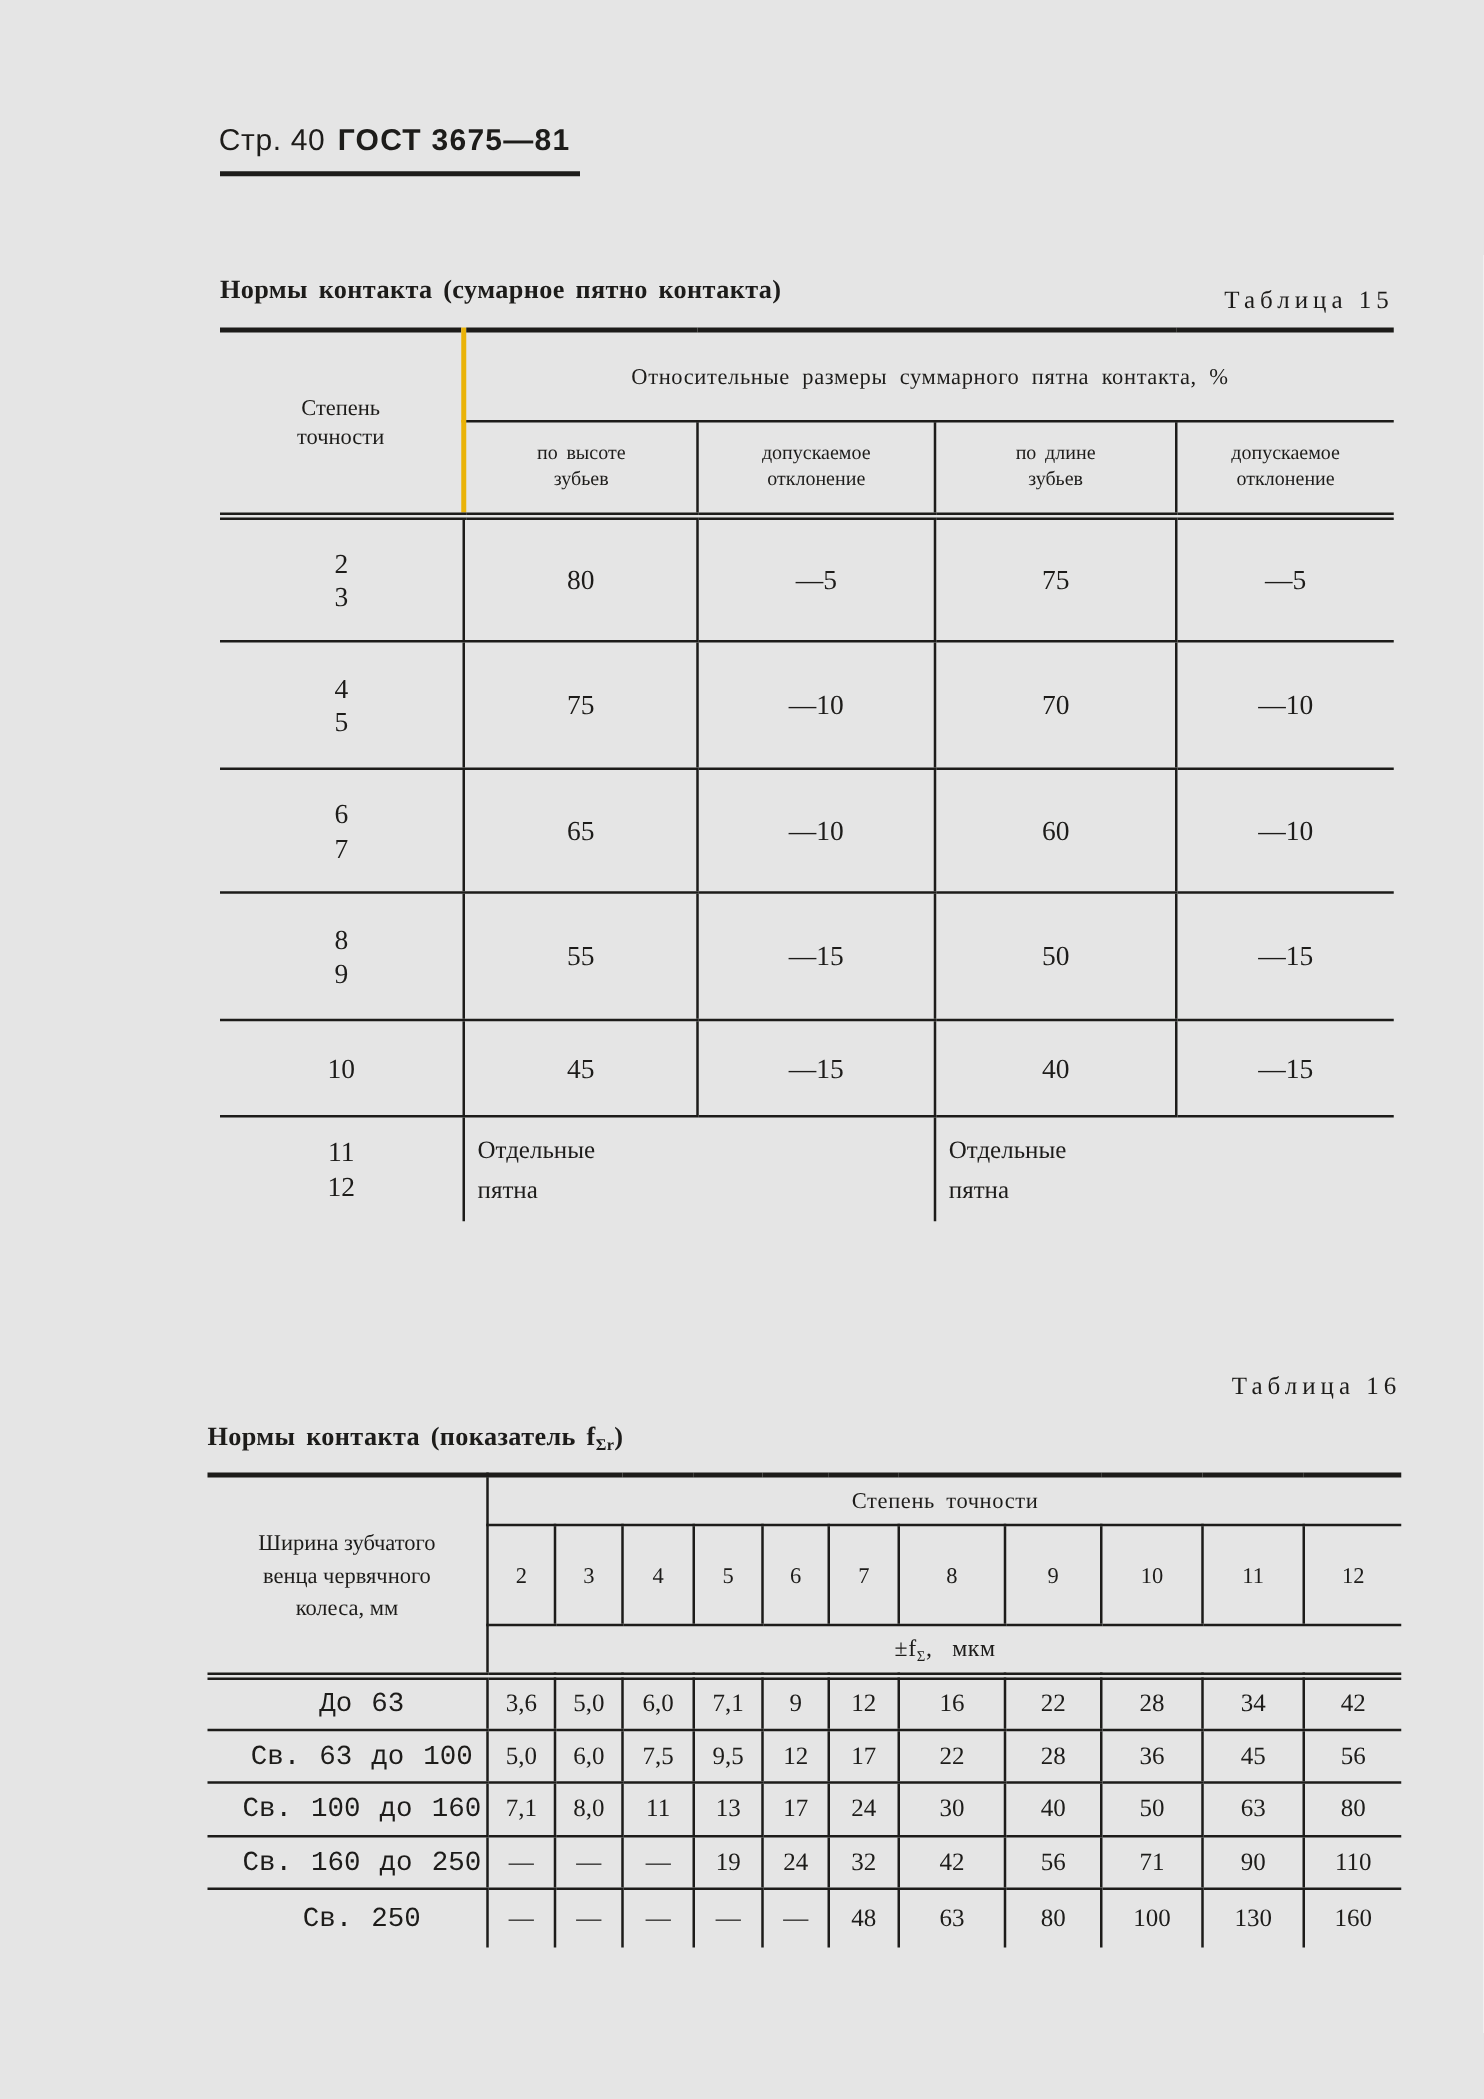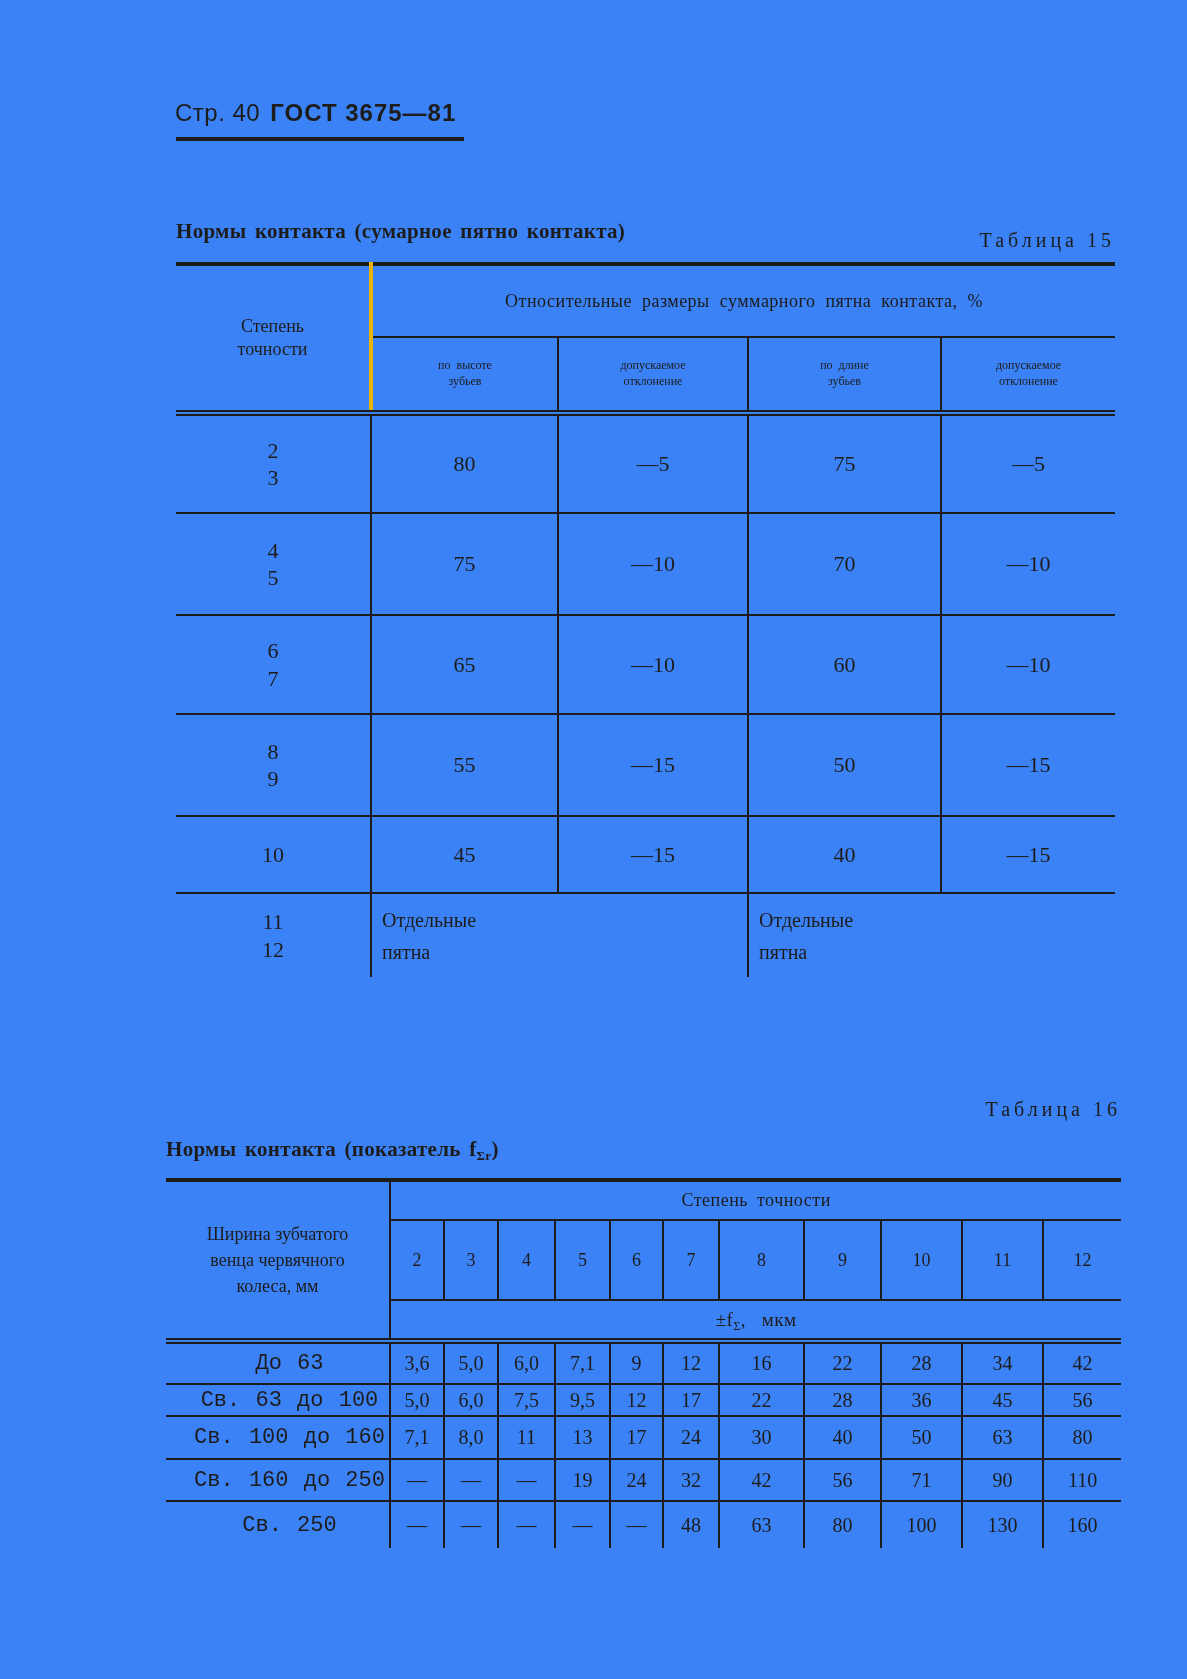--- a/index.html
+++ b/index.html
@@ -1,17 +1,17 @@
 <!DOCTYPE html>
 <html><head>
 <meta charset="utf-8">
 <style>
   html,body { margin:0; padding:0; background:#ffffff; }
   .page {
-    position:relative; width:1187px; height:1679px; background:#3b82f6;
+    position:relative; width:1187px; height:1679px; background:#e5e5e5;
     color:#1d1c1a; font-family:"Liberation Serif", serif; overflow:hidden;
   }
 
   
   .page-header {
     position:absolute; left:175px; top:99px;
     font-family:"Liberation Sans", sans-serif; font-size:24px; letter-spacing:0.5px;
     white-space:nowrap;
   }
   .page-header .doc { font-weight:bold; margin-left:10px; letter-spacing:1px; }
@@ -43,21 +43,21 @@
   .t15 .stub15 {
     border-right:4px solid #eab308; border-bottom:6px double #1d1c1a;
     font-size:18px; line-height:1.3;
   }
   .t15 .group15 {
     height:70px; border-bottom:2px solid #1d1c1a;
     font-size:18px; word-spacing:5px; letter-spacing:0.5px;
   }
   .t15 .sub15 {
     height:72px; border-bottom:6px double #1d1c1a;
-    font-size:12px; line-height:1.3; word-spacing:3px;border-radius:24px;
+    font-size:16px; line-height:1.3; word-spacing:3px;border-radius:24px;
   }
   .t15 .sub15 + .sub15 { border-left:2px solid #1d1c1a; }
   .t15 tbody td { border-bottom:2px solid #1d1c1a; font-size:22px; }
   .t15 tbody td + td { border-left:2px solid #1d1c1a; }
   .t15 tbody tr.open td { border-bottom:none; }
   .t15 .degree { font-size:22px; line-height:1.25; }
   .t15 .merged {
     text-align:left; padding-left:10px; font-size:20px; line-height:1.6; vertical-align:middle;
   }
 
@@ -222,21 +222,21 @@
           <td class="val">6,0</td>
           <td class="val">7,1</td>
           <td class="val">9</td>
           <td class="val">12</td>
           <td class="val">16</td>
           <td class="val">22</td>
           <td class="val">28</td>
           <td class="val">34</td>
           <td class="val">42</td>
         </tr>
-        <tr style="height: 32px; margin-top: 37px;">
+        <tr style="height: 42px; margin-top: 37px;">
           <td class="rowlabel">Св. 63 до 100</td>
           <td class="val">5,0</td>
           <td class="val">6,0</td>
           <td class="val">7,5</td>
           <td class="val">9,5</td>
           <td class="val">12</td>
           <td class="val">17</td>
           <td class="val">22</td>
           <td class="val">28</td>
           <td class="val">36</td>

